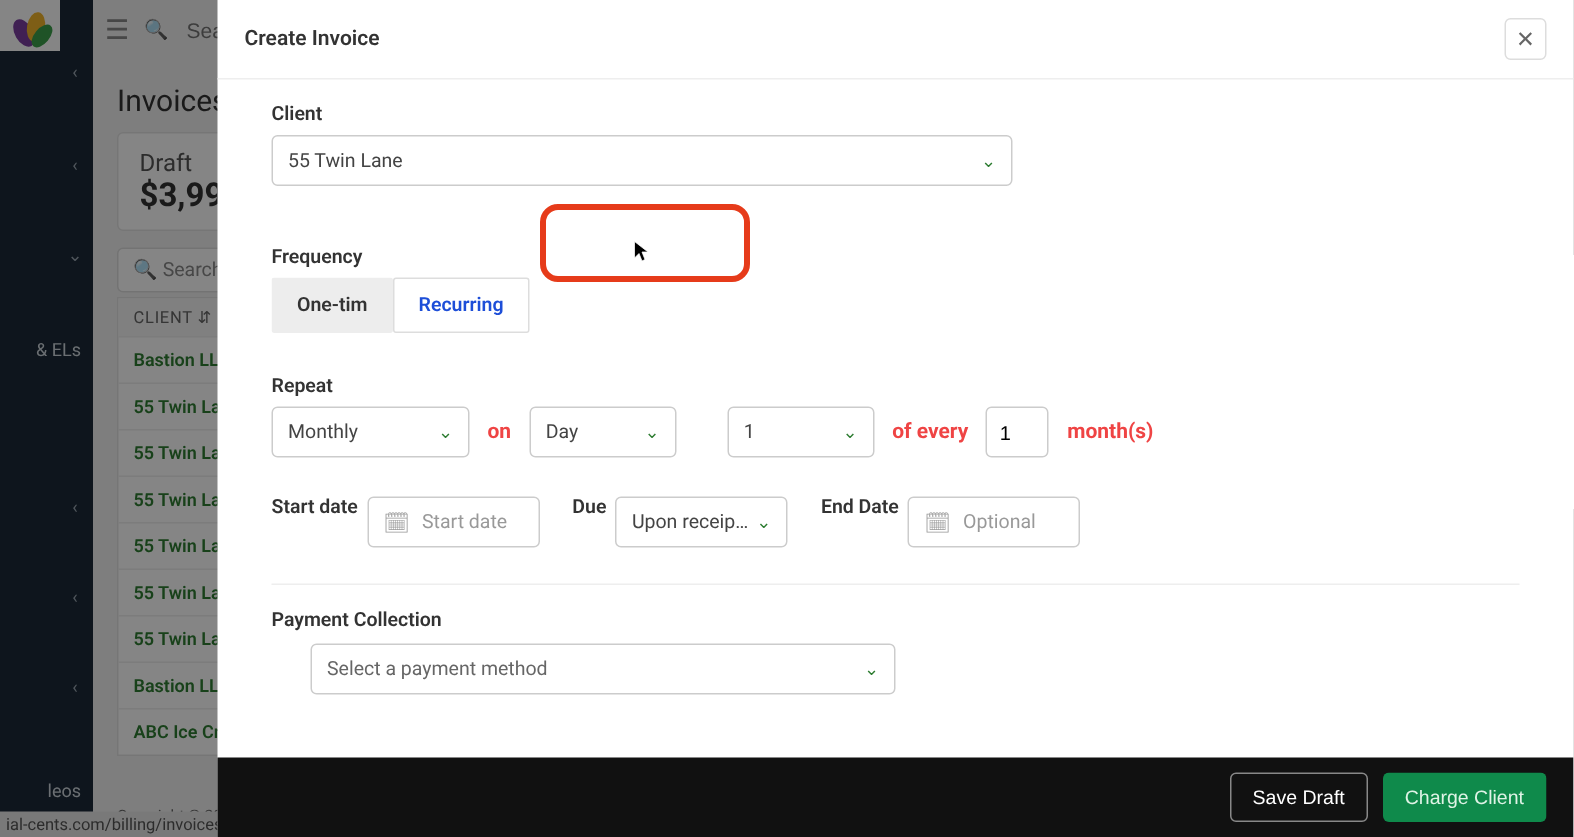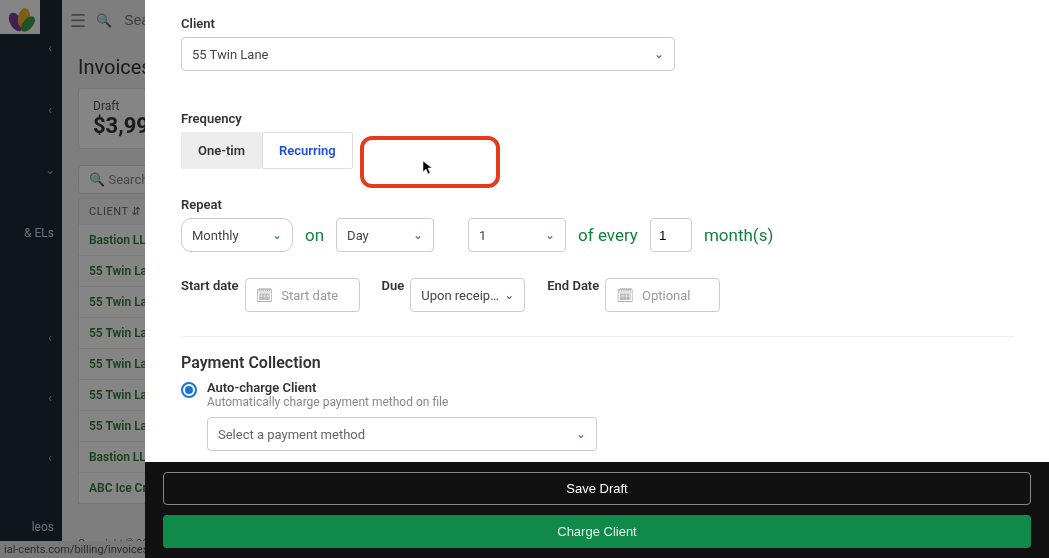--- a/index.html
+++ b/index.html
@@ -70,21 +70,21 @@
   }
   .summary-card {
     position: absolute;
     left: 78px; top: 88px;
     background: #fff;
     border: 1px solid #e3e3e3;
     border-radius: 4px;
     padding: 10px 14px;
     width: 110px;
   }
-  .summary-card .lbl { font-size: 12px; color: #555; }
+  .summary-card .lbl { font-size: 16px; color: #555; }
   .summary-card .val { font-size: 22px; font-weight: bold; }
   .filter-bar {
     position: absolute;
     left: 78px; top: 165px;
     border: 1px solid #ddd;
     border-radius: 4px;
     background: #fff;
     padding: 6px 10px;
     color: #888;
     width: 140px;
@@ -229,31 +229,31 @@
     font-size: 13px;
     pointer-events: none;
   }
 
   .repeat-row, .dates-row {
     display: flex;
     gap: 12px;
     align-items: center;
     margin-top: 6px;
   }
-  .sm-select { width: 112px; border-radius: 10px; }
+  .sm-select { width: 132px; }
   .md-select { width: 98px; }
   .tiny-input {
     width: 42px;
     border: 1px solid #ccc;
     border-radius: 4px;
     height: 34px;
     padding: 0 8px;
     text-align: left;
   }
-  .plain-label { color: #15803d; font-size: 17px; }
+  .plain-label { color: #ef4444; font-size: 14px; font-weight: bold; }
 
   .dates-col { display: flex; flex-direction: row; gap: 6px; }
   .date-input {
     border: 1px solid #ccc;
     border-radius: 4px;
     height: 34px;
     display: flex;
     align-items: center;
     padding: 0 10px;
     gap: 8px;
@@ -286,22 +286,22 @@
     border-radius: 50%;
   }
   .radio-body .r-title { font-size: 13px; font-weight: 600; }
   .radio-body .r-sub { font-size: 12px; color: #888; }
   .payment-select { width: 390px; margin-top: 8px; margin-left: 26px; }
 
   .modal-footer {
     background: #111;
     padding: 10px 18px;
     display: flex;
+    justify-content: flex-end;
     gap: 10px;
-    flex-direction: column;
   }
   .btn {
     padding: 8px 14px;
     border-radius: 4px;
     font-size: 13px;
     cursor: pointer;
     border: 1px solid transparent;
   }
   .btn.outline {
     background: #111;
@@ -362,20 +362,26 @@
   <div class="tr">55 Twin Lan</div>
   <div class="tr">Bastion LLC</div>
   <div class="tr">ABC Ice Cre</div>
 </div>
 <div class="copyright">Copyright © 2017</div>
 <div class="url-chip">ial-cents.com/billing/invoices#</div>
 
 <div class="dim"></div>
 
 <div class="modal">
+  <div class="modal-header">
+    <div class="modal-title">Create Invoice</div>
+    <div class="close-btn">
+      <span>✕</span>
+    </div>
+  </div>
 
   <div class="modal-body">
     <div class="field-label">Client</div>
     <div class="dropdown client-dropdown">
       <span>55 Twin Lane</span>
       <span class="caret">⌄</span>
     </div>
 
     <div class="section-gap"></div>
 
@@ -433,29 +439,22 @@
         <div class="sub-label">End Date</div>
         <div class="date-input">
           <span class="cal">🗓</span>
           <span>Optional</span>
         </div>
       </div>
     </div>
 
     <hr class="div">
 
-    <div class="field-label" style="font-size:16px;">Payment Collection</div>
-
-    <div class="radio-row">
-      <div class="radio-circle checked"></div>
-      <div class="radio-body">
-        <div class="r-title">Auto-charge Client</div>
-        <div class="r-sub">Automatically charge payment method on file</div>
-      </div>
-    </div>
+    <div class="field-label" style="font-size:13px;">Payment Collection</div>
+
     <div class="dropdown payment-select">
       <span style="color:#666;">Select a payment method</span>
       <span class="caret">⌄</span>
     </div>
 
   </div>
 
   <div class="modal-footer">
     <button class="btn outline">
       <span>Save Draft</span>

